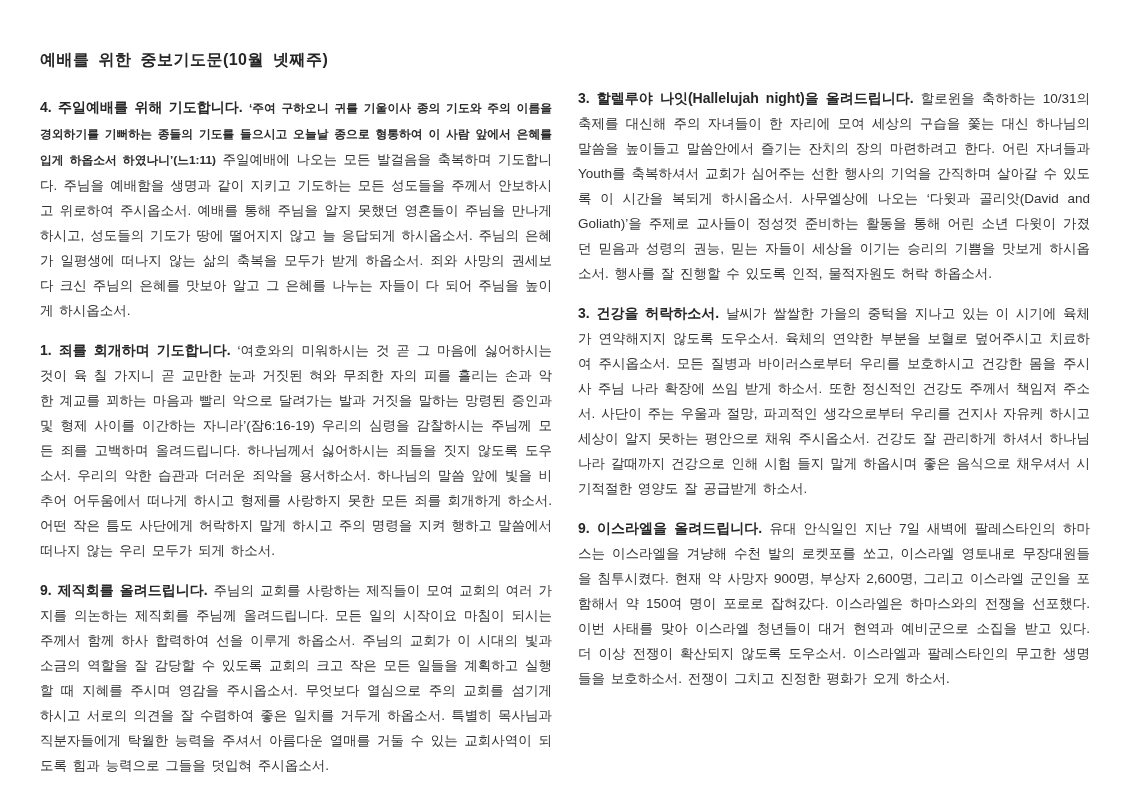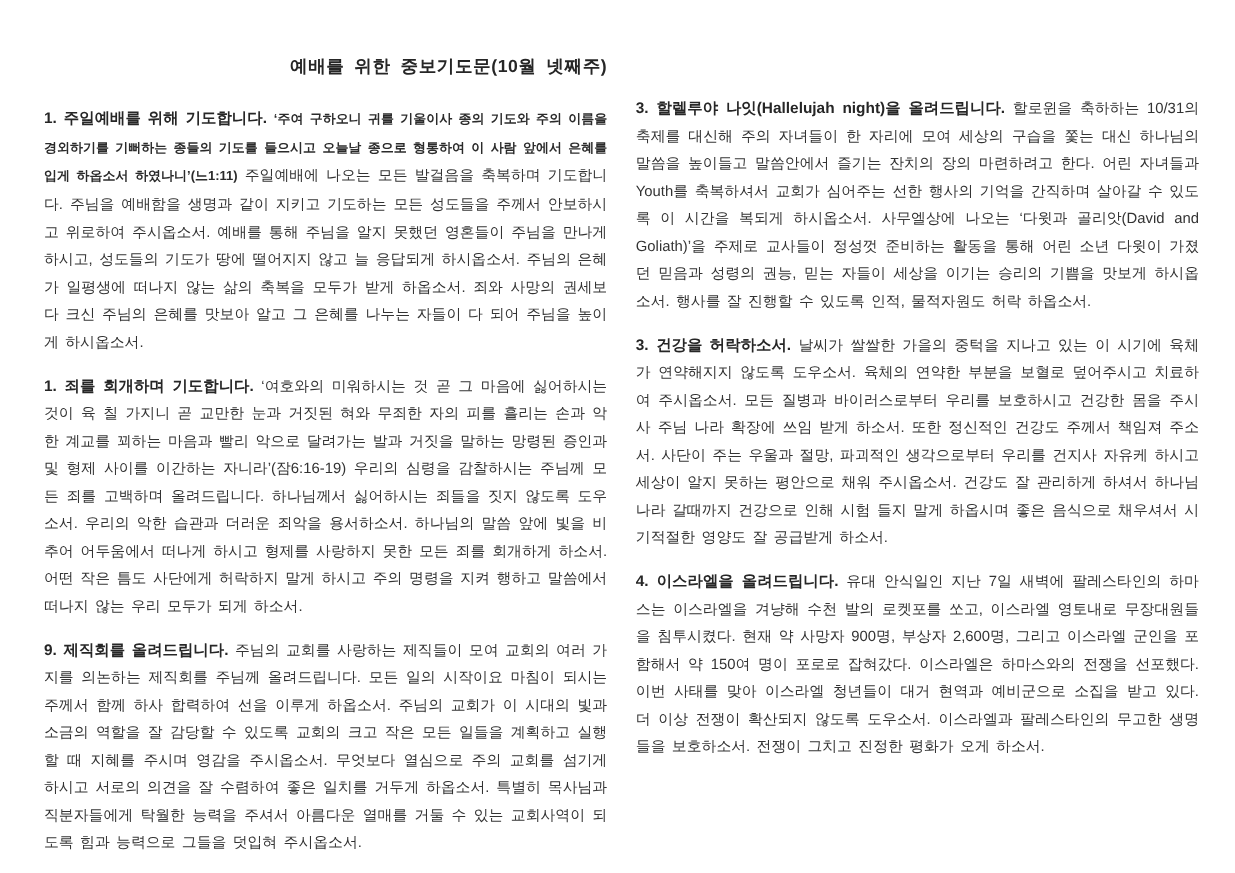--- a/index.html
+++ b/index.html
@@ -25,21 +25,21 @@
   }
   .col {
     flex: 1 1 0;
     min-width: 0;
   }
   .col-right {
     padding-top: 36px;
   }
   .doc-title {
     margin: 0 0 24px 0;
-    text-align: right;
+    text-align: left;
     font-size: 16px;
     font-weight: bold;
     letter-spacing: 0.5px;
     color: #262626;
     word-spacing: 4px;
   }
   p.sec {
     margin: 0 0 15px 0;
     font-size: 13.5px;
     line-height: 25px;
@@ -60,21 +60,21 @@
 </style>
 </head>
 <body>
 
 <div class="page">
 
   <div class="col col-left">
     <h1 class="doc-title">예배를 위한 중보기도문(10월 넷째주)</h1>
 
     <p class="sec">
-      <span class="hd">1. 주일예배를 위해 기도합니다.</span>
+      <span class="hd">4. 주일예배를 위해 기도합니다.</span>
       <span class="quote">‘주여 구하오니 귀를 기울이사 종의 기도와 주의 이름을 경외하기를 기뻐하는 종들의 기도를 들으시고 오늘날 종으로 형통하여 이 사람 앞에서 은혜를 입게 하옵소서 하였나니’(느1:11)</span>
       <span>주일예배에 나오는 모든 발걸음을 축복하며 기도합니다. 주님을 예배함을 생명과 같이 지키고 기도하는 모든 성도들을 주께서 안보하시고 위로하여 주시옵소서. 예배를 통해 주님을 알지 못했던 영혼들이 주님을 만나게 하시고, 성도들의 기도가 땅에 떨어지지 않고 늘 응답되게 하시옵소서. 주님의 은혜가 일평생에 떠나지 않는 삶의 축복을 모두가 받게 하옵소서. 죄와 사망의 권세보다 크신 주님의 은혜를 맛보아 알고 그 은혜를 나누는 자들이 다 되어 주님을 높이게 하시옵소서.</span>
     </p>
 
     <p class="sec">
       <span class="hd">1. 죄를 회개하며 기도합니다.</span>
       <span>‘여호와의 미워하시는 것 곧 그 마음에 싫어하시는 것이 육 칠 가지니 곧 교만한 눈과 거짓된 혀와 무죄한 자의 피를 흘리는 손과 악한 계교를 꾀하는 마음과 빨리 악으로 달려가는 발과 거짓을 말하는 망령된 증인과 및 형제 사이를 이간하는 자니라’(잠6:16-19) 우리의 심령을 감찰하시는 주님께 모든 죄를 고백하며 올려드립니다. 하나님께서 싫어하시는 죄들을 짓지 않도록 도우소서. 우리의 악한 습관과 더러운 죄악을 용서하소서. 하나님의 말씀 앞에 빛을 비추어 어두움에서 떠나게 하시고 형제를 사랑하지 못한 모든 죄를 회개하게 하소서. 어떤 작은 틈도 사단에게 허락하지 말게 하시고 주의 명령을 지켜 행하고 말씀에서 떠나지 않는 우리 모두가 되게 하소서.</span>
     </p>
 
     <p class="sec">
@@ -88,18 +88,18 @@
       <span class="hd">3. 할렐루야 나잇(Hallelujah night)을 올려드립니다.</span>
       <span>할로윈을 축하하는 10/31의 축제를 대신해 주의 자녀들이 한 자리에 모여 세상의 구습을 쫓는 대신 하나님의 말씀을 높이들고 말씀안에서 즐기는 잔치의 장의 마련하려고 한다. 어린 자녀들과 Youth를 축복하셔서 교회가 심어주는 선한 행사의 기억을 간직하며 살아갈 수 있도록 이 시간을 복되게 하시옵소서. 사무엘상에 나오는 ‘다윗과 골리앗(David and Goliath)’을 주제로 교사들이 정성껏 준비하는 활동을 통해 어린 소년 다윗이 가졌던 믿음과 성령의 권능, 믿는 자들이 세상을 이기는 승리의 기쁨을 맛보게 하시옵소서. 행사를 잘 진행할 수 있도록 인적, 물적자원도 허락 하옵소서.</span>
     </p>
 
     <p class="sec">
       <span class="hd">3. 건강을 허락하소서.</span>
       <span>날씨가 쌀쌀한 가을의 중턱을 지나고 있는 이 시기에 육체가 연약해지지 않도록 도우소서. 육체의 연약한 부분을 보혈로 덮어주시고 치료하여 주시옵소서. 모든 질병과 바이러스로부터 우리를 보호하시고 건강한 몸을 주시사 주님 나라 확장에 쓰임 받게 하소서. 또한 정신적인 건강도 주께서 책임져 주소서. 사단이 주는 우울과 절망, 파괴적인 생각으로부터 우리를 건지사 자유케 하시고 세상이 알지 못하는 평안으로 채워 주시옵소서. 건강도 잘 관리하게 하셔서 하나님 나라 갈때까지 건강으로 인해 시험 들지 말게 하옵시며 좋은 음식으로 채우셔서 시기적절한 영양도 잘 공급받게 하소서.</span>
     </p>
 
     <p class="sec">
-      <span class="hd">4. 이스라엘을 올려드립니다.</span>
+      <span class="hd">9. 이스라엘을 올려드립니다.</span>
       <span>유대 안식일인 지난 7일 새벽에 팔레스타인의 하마스는 이스라엘을 겨냥해 수천 발의 로켓포를 쏘고, 이스라엘 영토내로 무장대원들을 침투시켰다. 현재 약 사망자 900명, 부상자 2,600명, 그리고 이스라엘 군인을 포함해서 약 150여 명이 포로로 잡혀갔다. 이스라엘은 하마스와의 전쟁을 선포했다. 이번 사태를 맞아 이스라엘 청년들이 대거 현역과 예비군으로 소집을 받고 있다. 더 이상 전쟁이 확산되지 않도록 도우소서. 이스라엘과 팔레스타인의 무고한 생명들을 보호하소서. 전쟁이 그치고 진정한 평화가 오게 하소서.</span>
     </p>
   </div>
 
 </div>
 
 </body></html>

